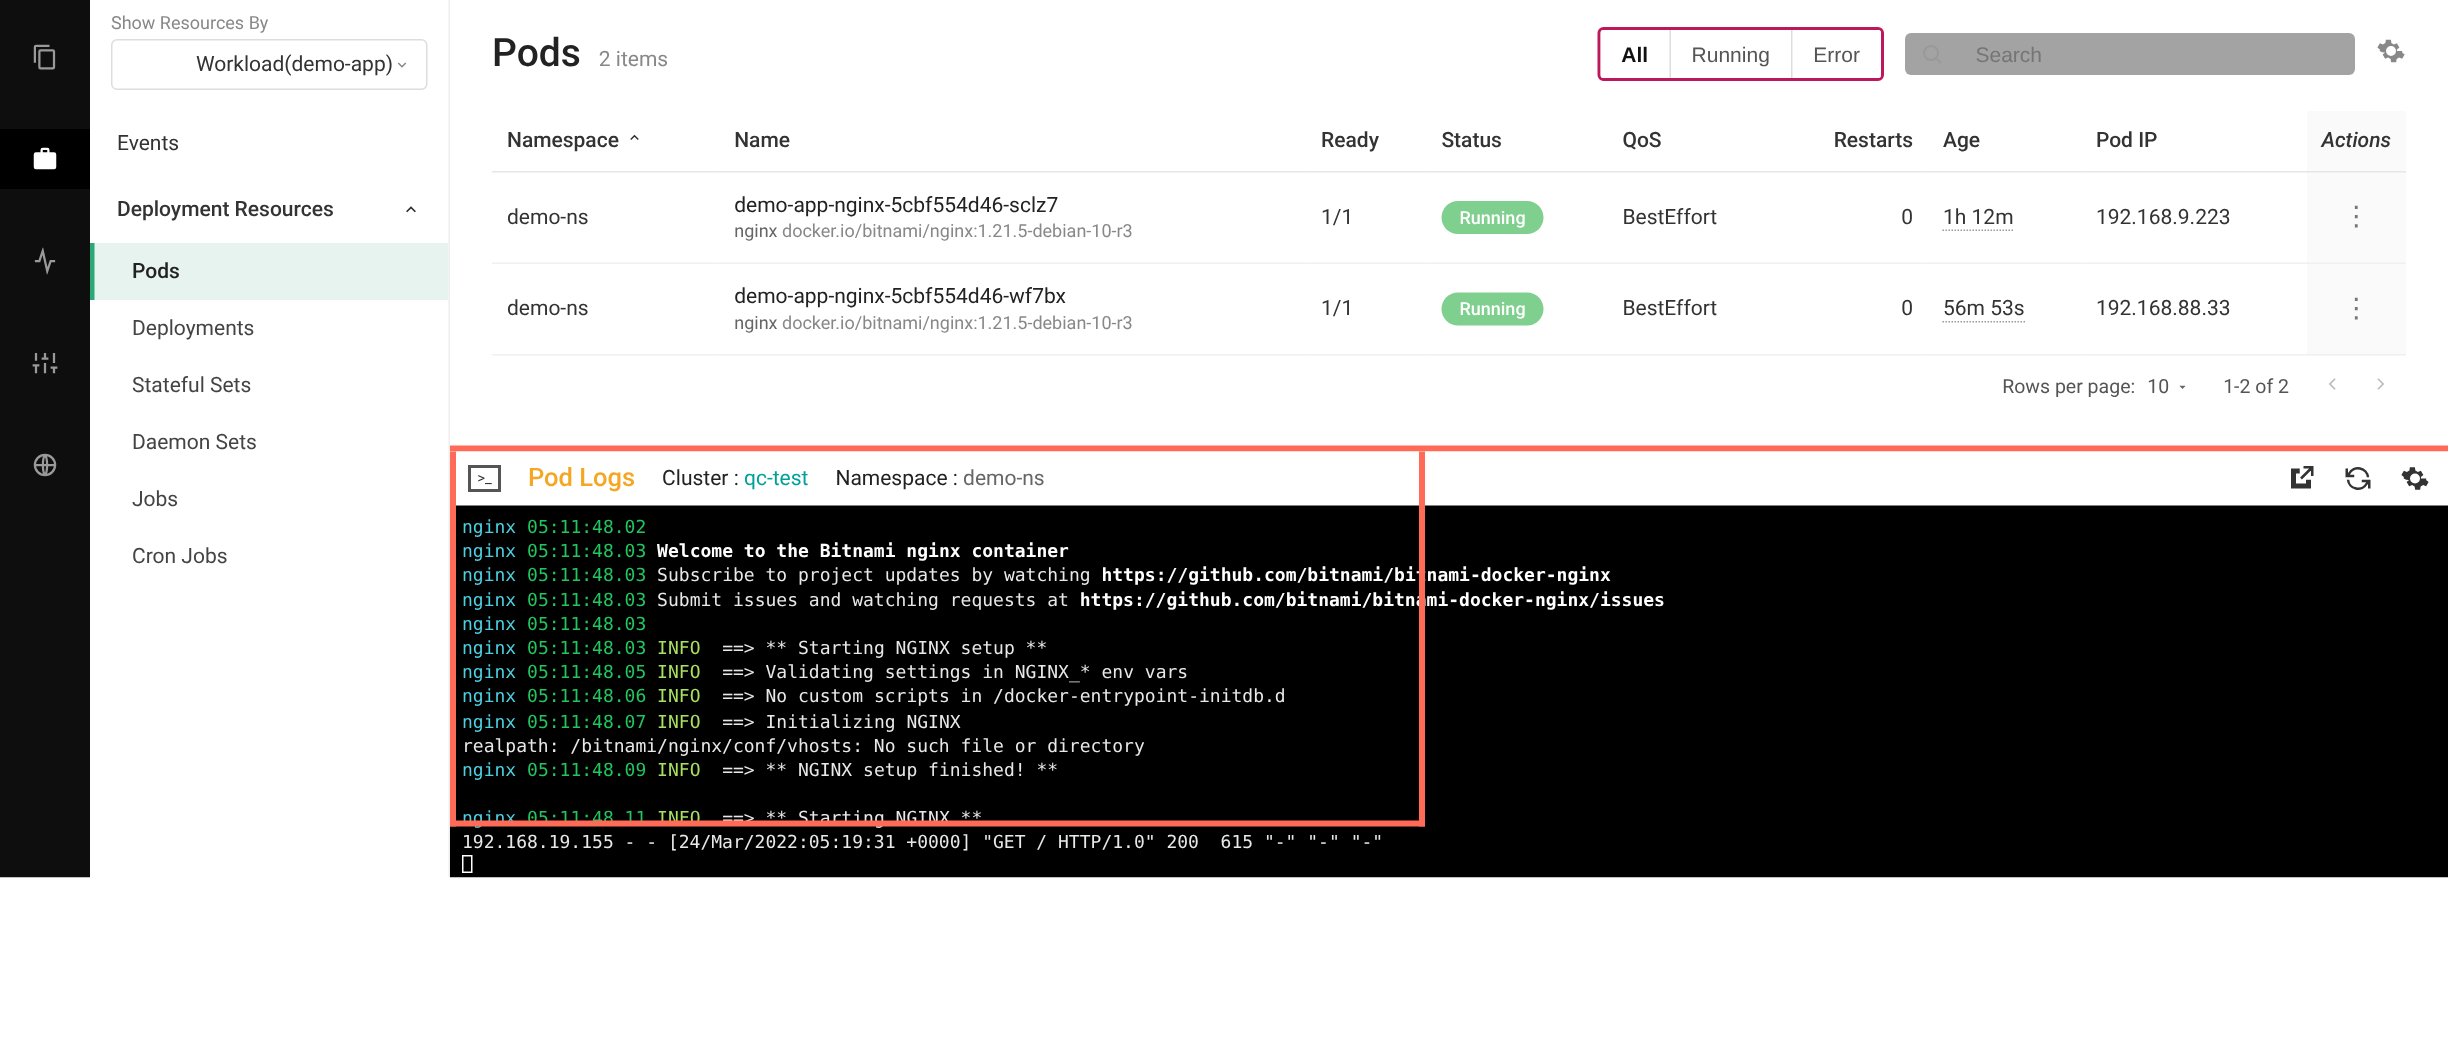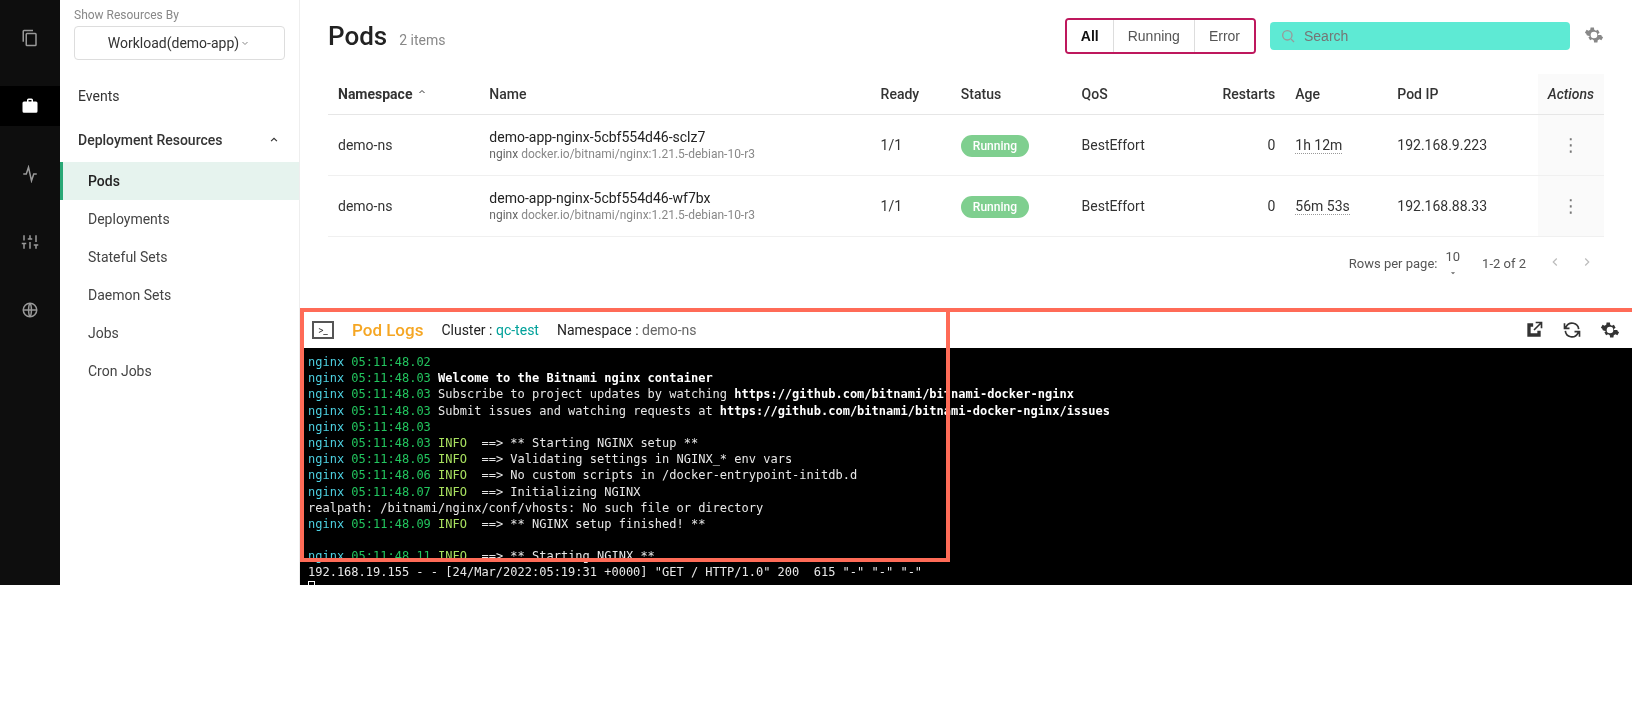--- a/index.html
+++ b/index.html
@@ -6,53 +6,53 @@
 body { font-family: -apple-system, BlinkMacSystemFont, "Segoe UI", Roboto, sans-serif; font-size: 14px; color: #333; background: #fff; }
 .app { display: flex; height: 585px; width: 1632px; overflow: hidden; }
 
 .iconbar { width: 60px; background: #0e0e0e; display: flex; flex-direction: column; align-items: center; padding-top: 18px; gap: 28px; }
 .iconbar .icon-slot { width: 60px; height: 40px; display: flex; align-items: center; justify-content: center; color: #999; cursor: pointer; }
 .iconbar .icon-slot.active { background: #000; color: #fff; }
 .iconbar svg { width: 18px; height: 18px; fill: currentColor; }
 
 .sidebar { width: 240px; background: #fff; border-right: 1px solid #eee; padding: 8px 0 0 0; display: flex; flex-direction: column; }
 .sidebar .filter-label { font-size: 12px; color: #888; padding: 0 14px 4px 14px; }
-.sidebar .filter-select { margin: 0 14px 14px 14px; border: 1px solid #ddd; border-radius: 4px; padding: 8px 10px; display: flex; align-items: center; justify-content: center; cursor: pointer; font-size: 14px; color: #333; }
+.sidebar .filter-select { margin: 0 14px 14px 14px; border: 1px solid #ddd; border-radius: 4px; padding: 8px 10px; display: flex; align-items: center; justify-content: flex-end; cursor: pointer; font-size: 14px; color: #333; }
 .sidebar .nav-item { padding: 14px 18px; cursor: pointer; color: #333; font-size: 14px; }
 .sidebar .nav-group { padding: 14px 18px; display: flex; align-items: center; justify-content: space-between; cursor: pointer; font-weight: 500; }
 .sidebar .nav-sub { padding: 11px 18px 11px 28px; cursor: pointer; color: #444; font-size: 14px; }
 .sidebar .nav-sub.active { background: #e6f3ee; border-left: 3px solid #2aa876; padding-left: 25px; color: #222; font-weight: 500; }
 
 .main { flex: 1; display: flex; flex-direction: column; overflow: hidden; }
 .content { padding: 18px 28px; flex: 0 0 auto; }
 .content-header { display: flex; align-items: center; justify-content: space-between; margin-bottom: 20px; }
 .content-title-wrap { display: flex; align-items: baseline; gap: 12px; }
 .content-title { font-size: 26px; font-weight: 500; color: #222; }
 .content-count { font-size: 14px; color: #888; }
 .header-controls { display: flex; align-items: center; gap: 14px; }
 .btn-group { display: flex; border: 2px solid #be185d; border-radius: 4px; overflow: hidden; }
 .btn-group button { border: none; background: #fff; padding: 8px 14px; font-size: 14px; cursor: pointer; color: #555; }
 .btn-group button + button { border-left: 1px solid #ddd; }
 .btn-group button.active { font-weight: 600; color: #111; }
-.search-box { display: flex; align-items: center; background: #5eead4; border-radius: 4px; padding: 6px 10px; width: 300px; gap: 8px; }
+.search-box { display: flex; align-items: center; background: #a3a3a3; border-radius: 4px; padding: 6px 10px; width: 300px; gap: 21px; }
 .search-box input { border: none; background: transparent; outline: none; font-size: 14px; flex: 1; color: #333; }
 .gear-btn { color: #888; cursor: pointer; }
 
 table { width: 100%; border-collapse: collapse; }
 thead th { text-align: left; font-size: 14px; font-weight: 500; color: #333; padding: 12px 10px; border-bottom: 1px solid #e6e6e6; }
 tbody td { padding: 14px 10px; border-bottom: 1px solid #f0f0f0; vertical-align: middle; font-size: 14px; color: #333; }
 .pod-name { font-size: 14px; color: #222; }
 .pod-sub { font-size: 12px; color: #888; margin-top: 2px; }
 .pod-sub .container { color: #666; }
 .badge-running { background: #7fcf8f; color: #fff; padding: 4px 12px; border-radius: 12px; font-size: 12px; font-weight: 500; }
 .age-text { border-bottom: 1px dotted #999; }
 .actions-col { background: #fafafa; text-align: center; width: 60px; }
 .actions-head { background: #fafafa; font-style: italic; }
 .dots { color: #777; cursor: pointer; font-size: 18px; line-height: 1; }
-.th-sortable { display: inline-flex; align-items: flex-start; gap: 4px; font-weight: bold; }
+.th-sortable { display: inline-flex; align-items: flex-start; gap: 4px; }
 
 .table-footer { display: flex; align-items: center; justify-content: flex-end; gap: 22px; padding: 12px 10px; color: #555; font-size: 13px; }
 .rpp { display: flex; align-items: center; gap: 8px; }
 .pager-arrows { display: flex; gap: 18px; color: #bbb; }
 .pager-arrows span { cursor: pointer; }
 
 .log-panel { position: relative; border-top: 4px solid #ff6b57; flex: 1; display: flex; flex-direction: column; background: #fff; }
 .log-highlight { position: absolute; top: 0; left: 0; height: 250px; width: 650px; border: 4px solid #ff6b57; border-top: none; pointer-events: none; z-index: 5; }
 .log-header { display: flex; align-items: center; justify-content: space-between; padding: 8px 12px; background: #fff; }
 .log-header-left { display: flex; align-items: center; gap: 18px; }
@@ -206,21 +206,21 @@
               <td><span class="age-text">56m 53s</span></td>
               <td>192.168.88.33</td>
               <td class="actions-col"><span class="dots">⋮</span></td>
             </tr>
           </tbody>
       </table>
 
       <div class="table-footer">
         <div class="rpp">
           <span>Rows per page:</span>
-          <span style="display:inline-flex;align-items:center;gap:4px;flex-direction:column;">
+          <span style="display:inline-flex;align-items:center;gap:4px;">
             <span>10</span>
             <svg width="10" height="10" viewBox="0 0 24 24">
                 <path d="M7 10l5 5 5-5z" fill="#666"></path>
               </svg>
           </span>
         </div>
         <span>1-2 of 2</span>
         <div class="pager-arrows">
           <span><svg width="14" height="14" viewBox="0 0 24 24">
                 <path d="M15 6l-6 6 6 6" fill="none" stroke="#bbb" stroke-width="2"></path>

